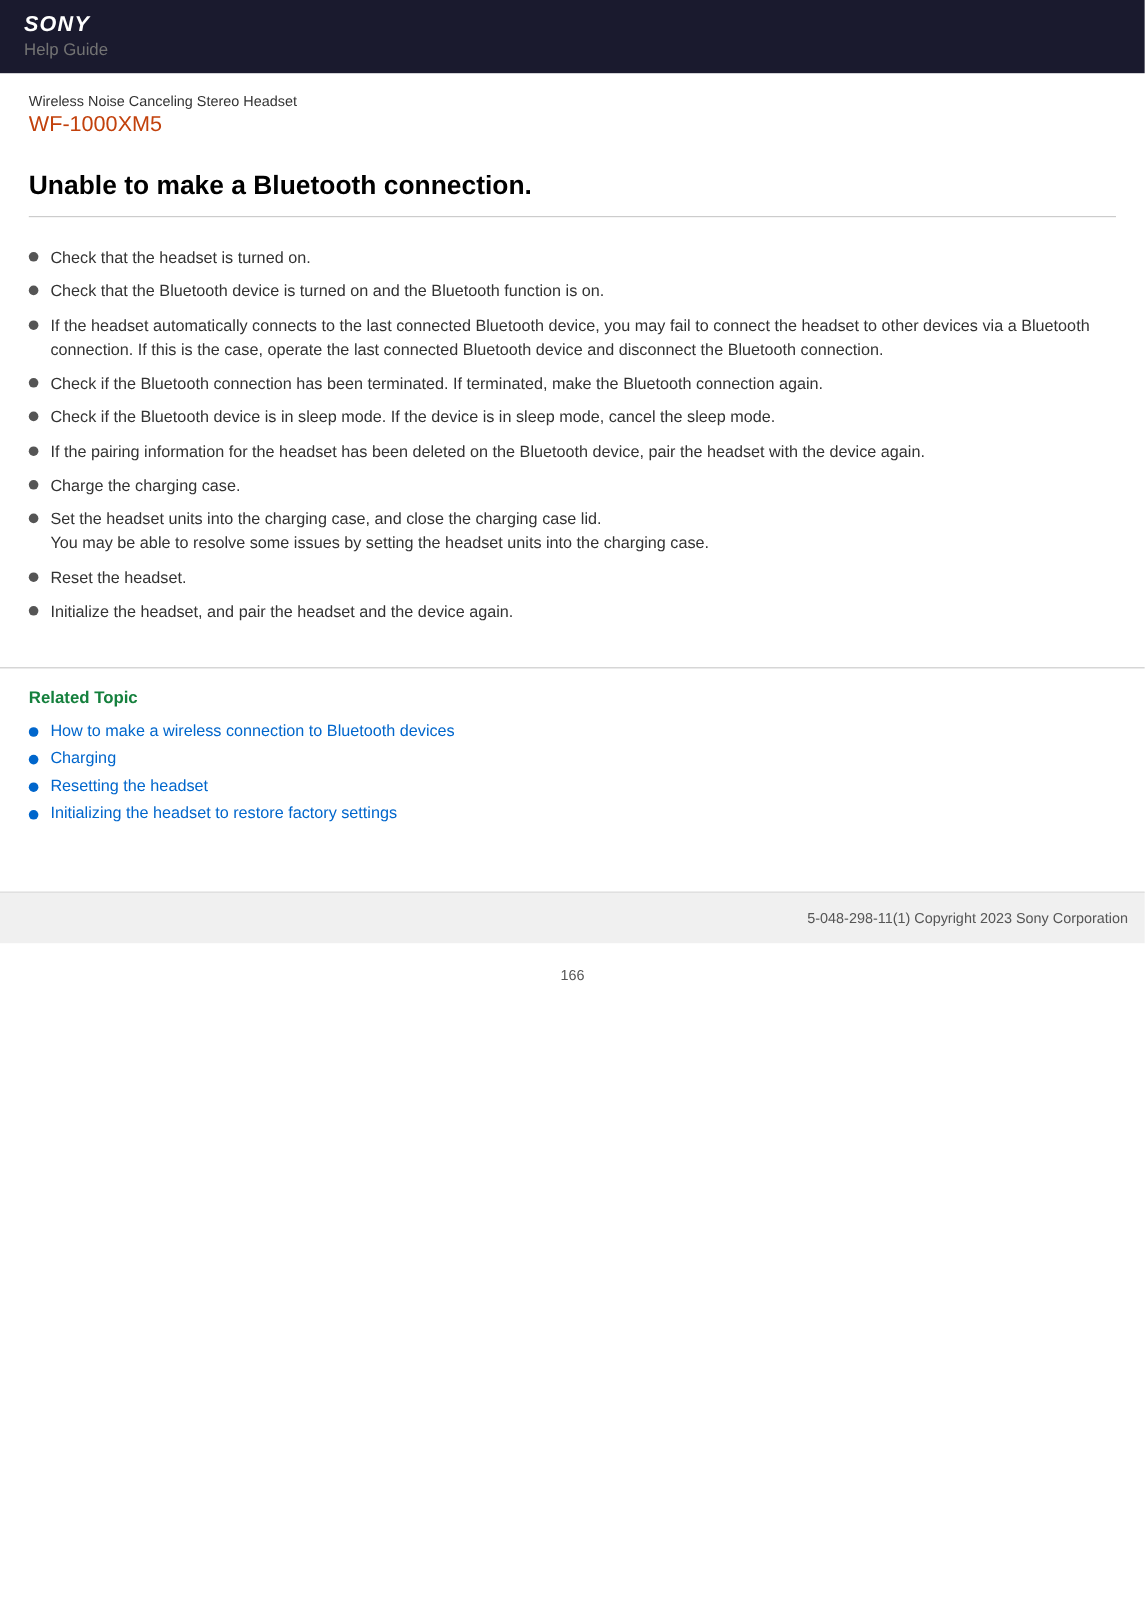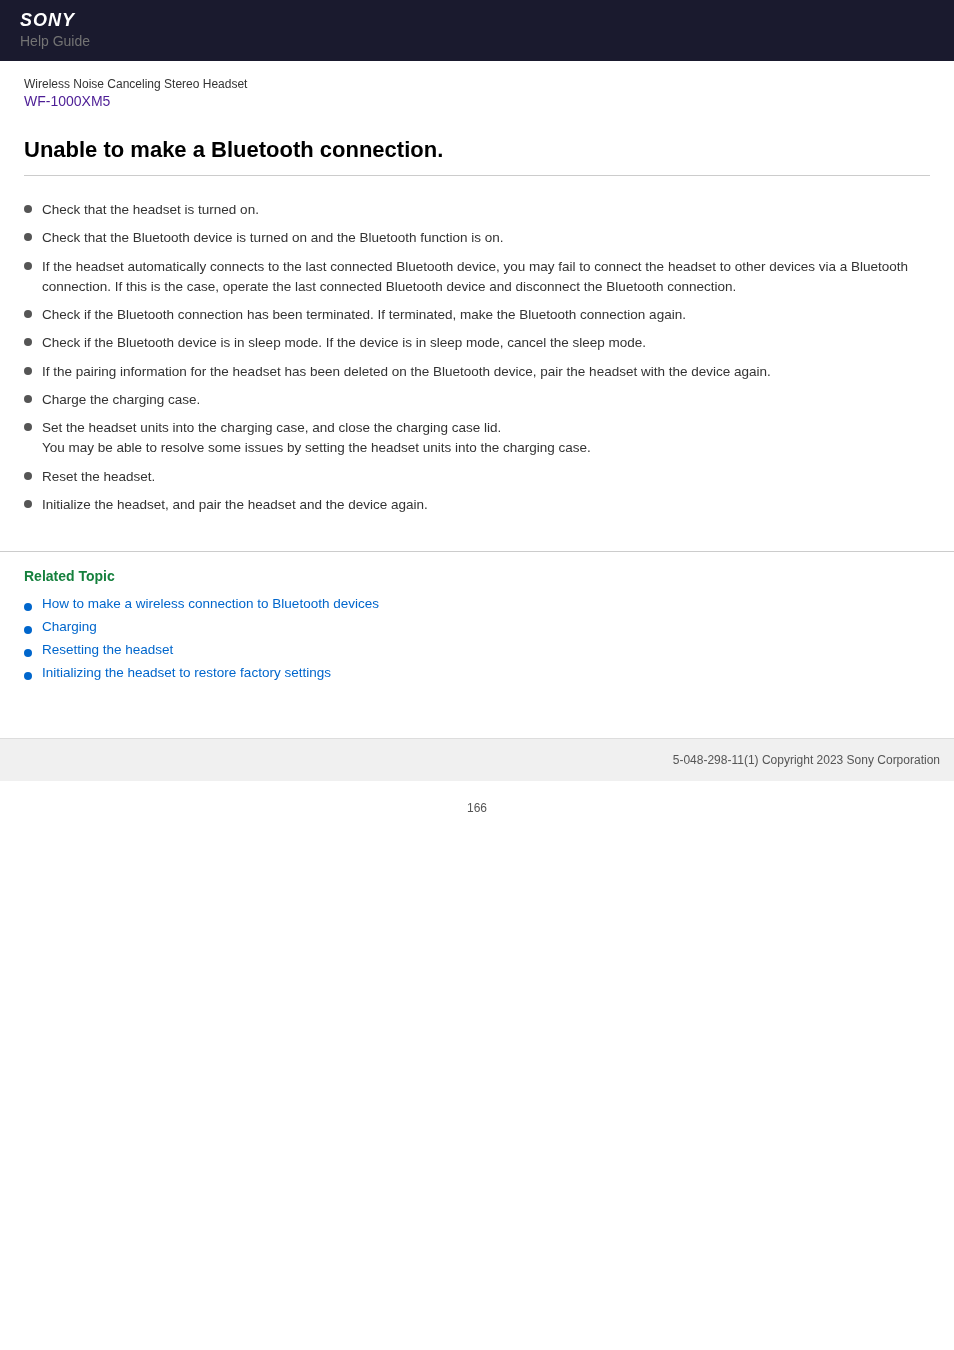--- a/index.html
+++ b/index.html
@@ -36,22 +36,22 @@
     
     .product-info {
       padding: 16px 24px 8px 24px;
     }
     .product-info .breadcrumb-line {
       font-size: 12px;
       color: #333;
       margin-bottom: 2px;
     }
     .product-info .product-model {
-      font-size: 14px;
-      color: #4c1d95;
+      font-size: 18px;
+      color: #c2410c;
       font-weight: normal;
     }
     
     .main-content {
       padding: 20px 24px 0 24px;
     }
     .page-title {
       font-size: 22px;
       font-weight: bold;
       color: #000;
@@ -102,21 +102,21 @@
       color: #15803d;
       margin-bottom: 12px;
     }
     .related-links {
       list-style: none;
       padding: 0;
       margin: 0;
     }
     .related-links li {
       display: flex;
-      align-items: flex-end;
+      align-items: flex-start;
       margin-bottom: 8px;
     }
     .related-links li .bullet-dot {
       background: #0066cc;
     }
     .related-links li a {
       color: #0066cc;
       text-decoration: none;
       font-size: 13.5px;
     }

